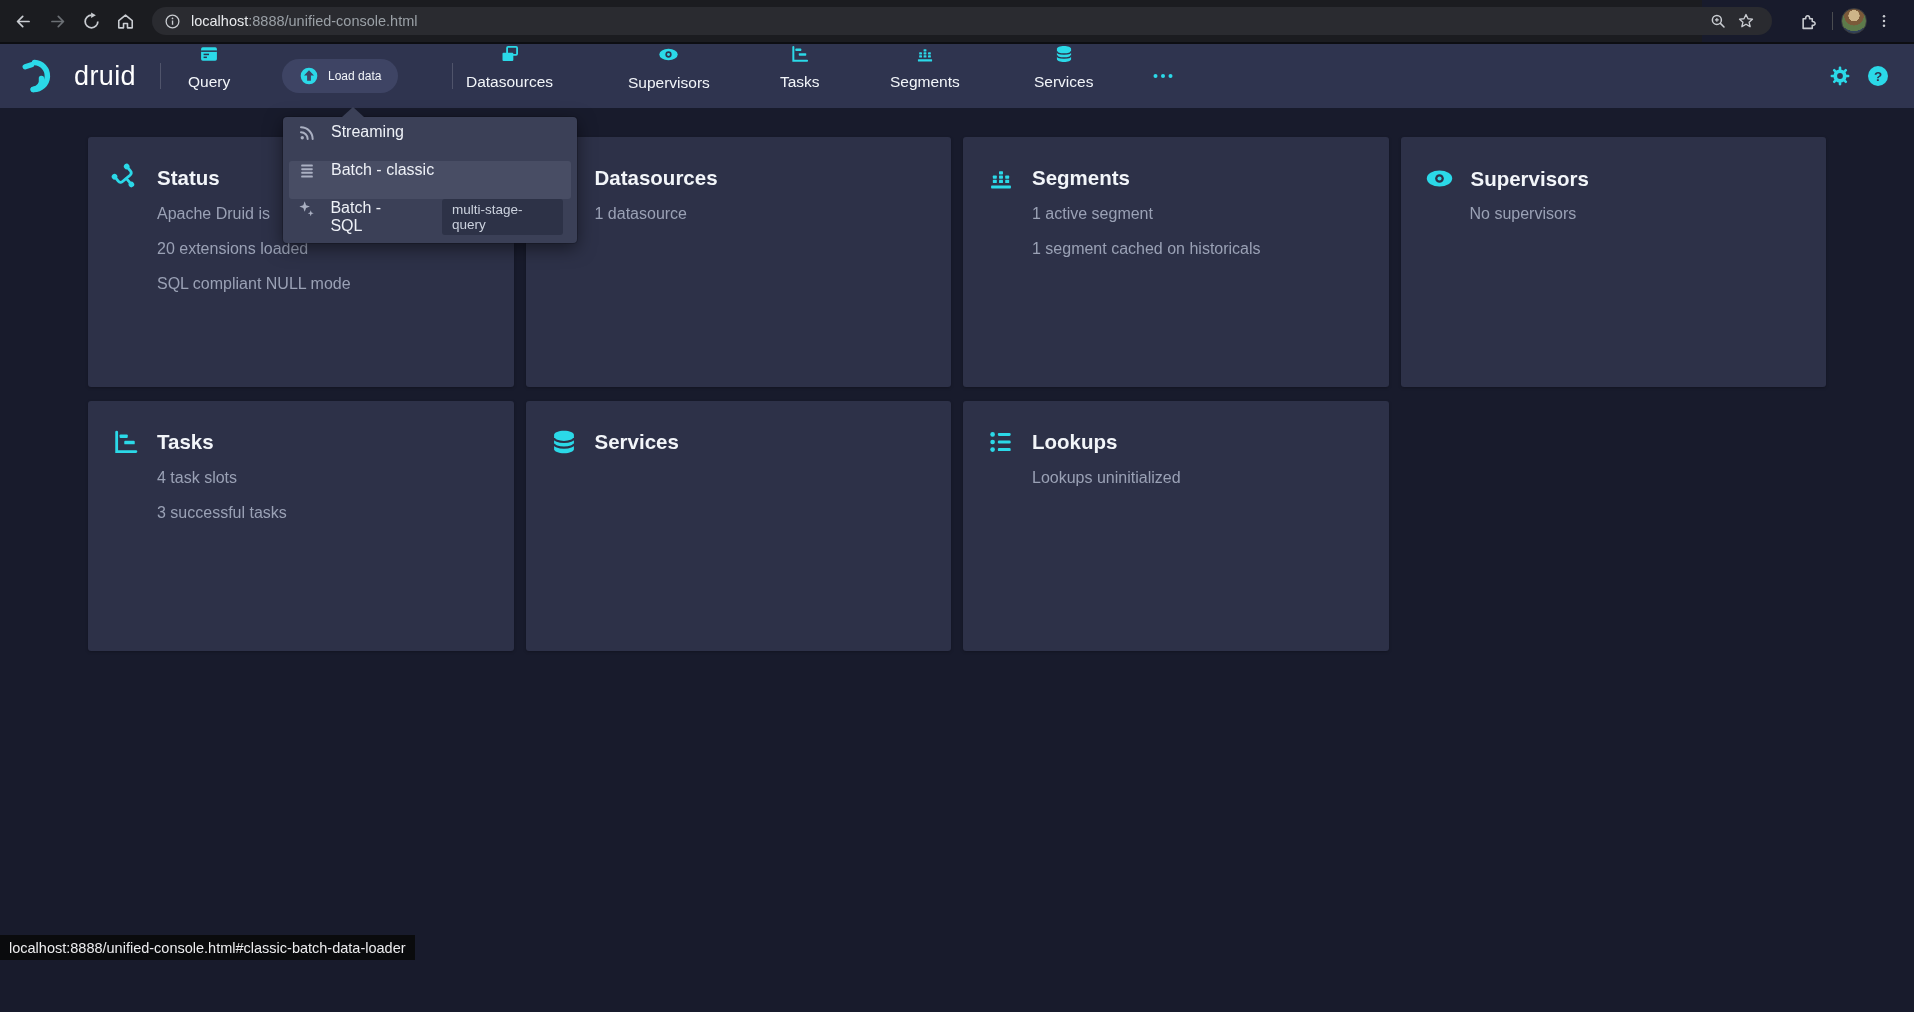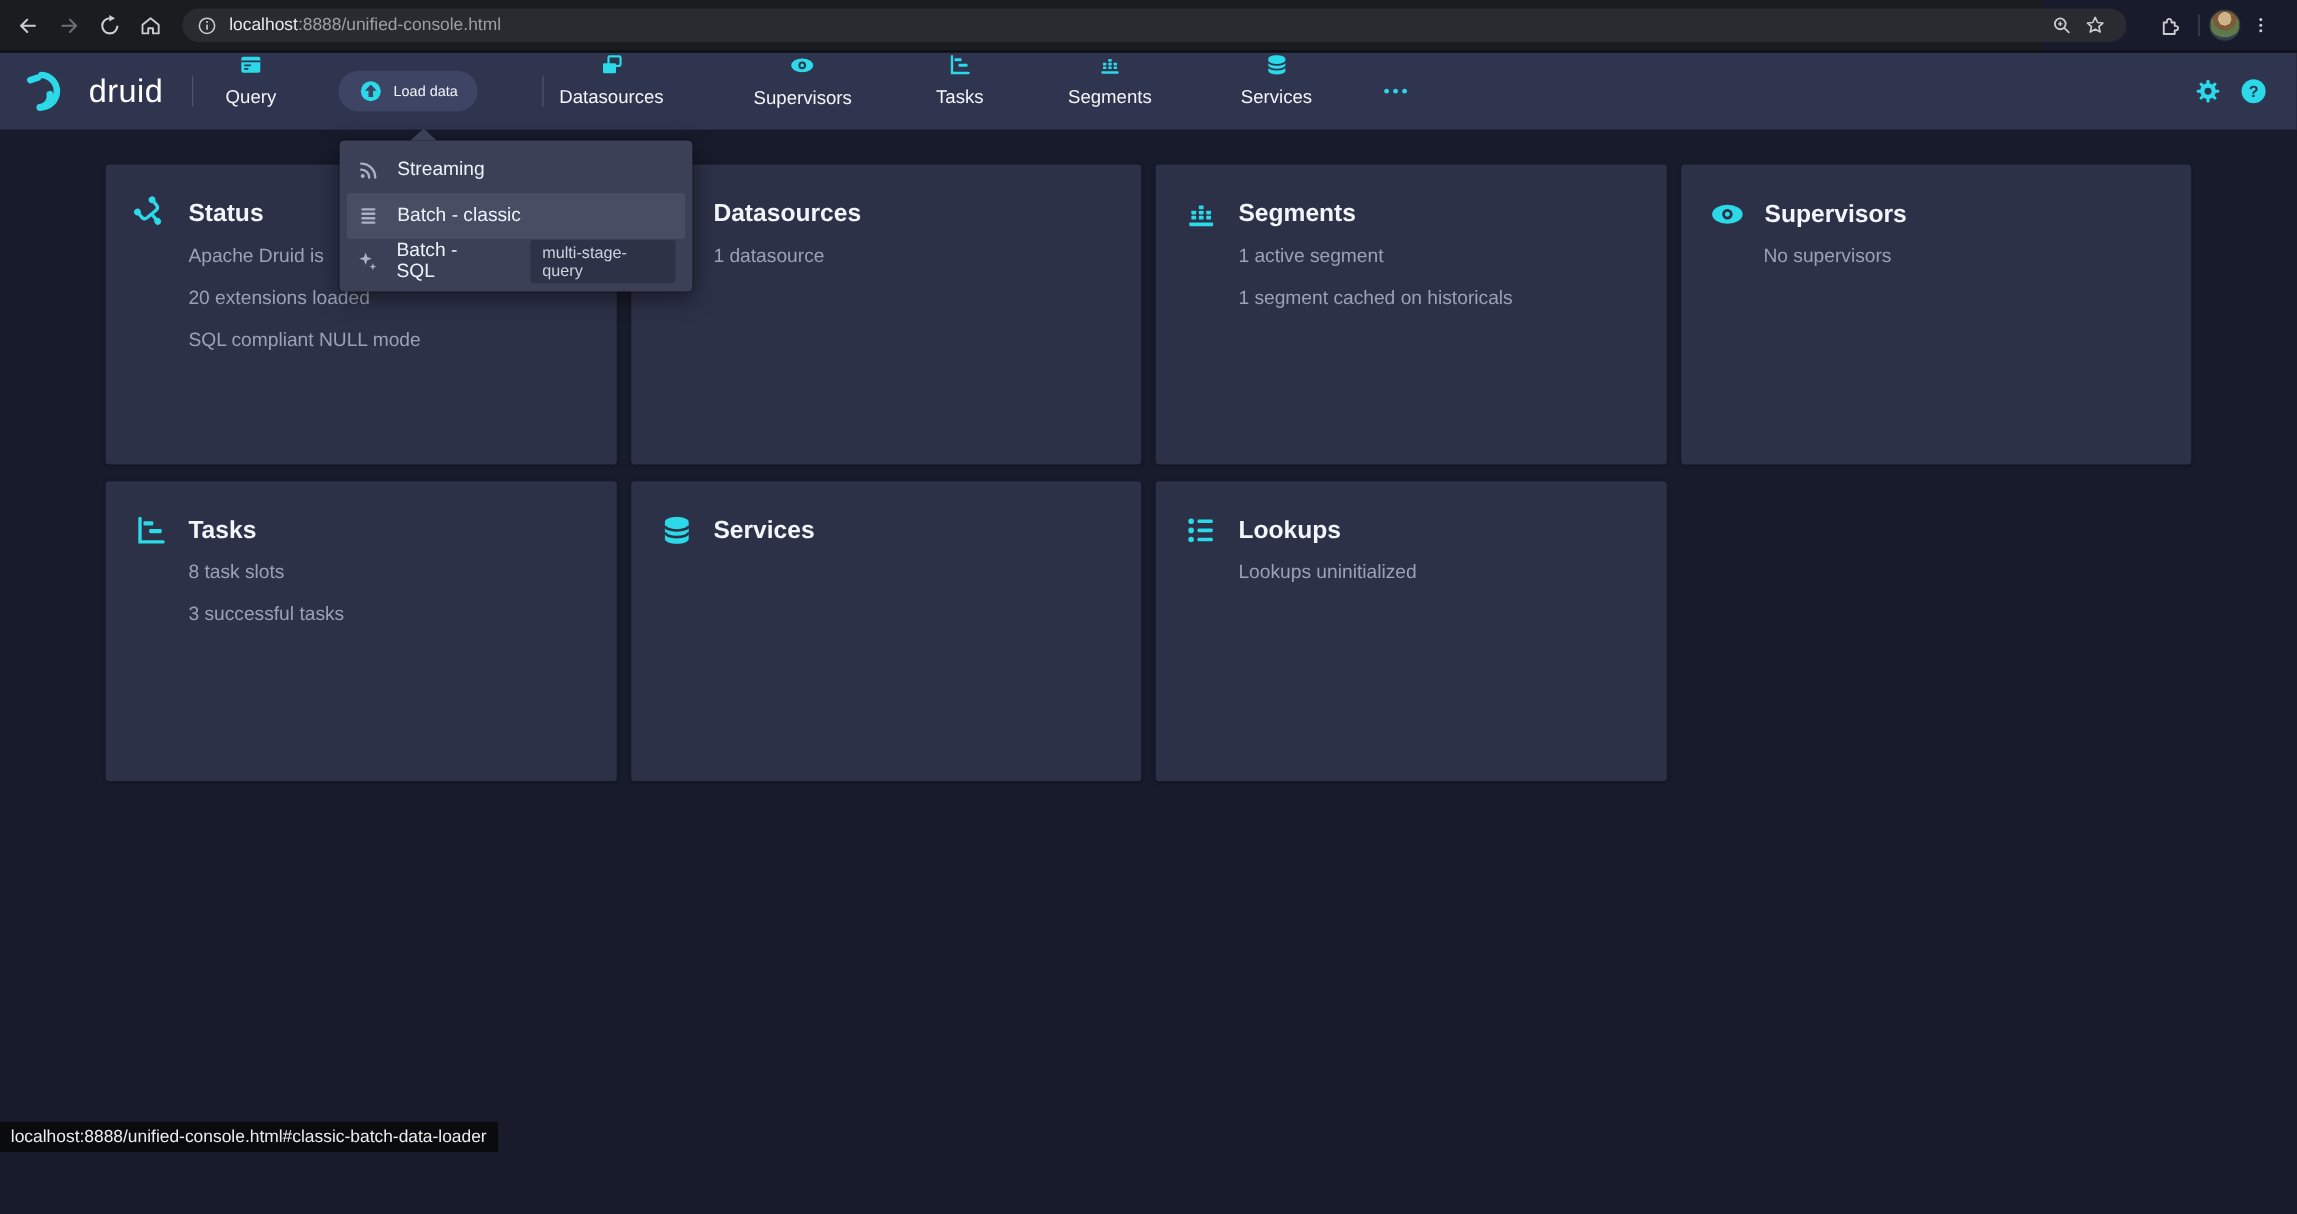--- a/index.html
+++ b/index.html
@@ -56,21 +56,21 @@
   .ic-s{stroke:var(--accent);fill:none;}
   .hole-nav{fill:var(--nav-bg);}
 
   
   .popover{position:absolute;left:283px;top:117px;width:294px;background:var(--pop-bg);
            border-radius:4px;padding:6px;z-index:100;
            box-shadow:0 0 0 1px rgba(10,12,20,0.25), 0 5px 18px rgba(0,0,0,0.5);}
   .popover::before{content:"";position:absolute;top:-10px;left:59px;width:0;height:0;
            border-left:11px solid transparent;border-right:11px solid transparent;
            border-bottom:10px solid var(--pop-bg);}
-  .menu-item{height:38px;display:flex;align-items:center;padding:0 8px;border-radius:3px;
+  .menu-item{height:38px;display:flex;align-items:flex-start;padding:0 8px;border-radius:3px;
              font-size:16px;color:#eef1f7;gap:14px;}
   .menu-item.hl{background:var(--pop-hl);}
   .menu-tag{background:var(--tag-bg);color:#ccd2de;font-size:13.5px;border-radius:3px;
             padding:3px 10px;margin-left:13px;}
   .pm-f{fill:var(--pop-ic);}
   .pm-s{stroke:var(--pop-ic);fill:none;}
 
   
   .content{position:absolute;left:88px;top:137px;width:1738px;
            display:grid;grid-template-columns:repeat(4,1fr);column-gap:12px;row-gap:14px;
@@ -360,21 +360,21 @@
   <div class="card">
     <div class="card-head">
       <svg width="28" height="28" viewBox="0 0 24 24">
         <path class="ic-s" stroke-width="2.4" stroke-linecap="round" d="M4,3.5 V20.2 H20.5"></path>
         <rect class="ic-f" x="6.5" y="5.5" width="7" height="3" rx="0.8"></rect>
         <rect class="ic-f" x="10.5" y="11" width="9" height="3" rx="0.8"></rect>
       </svg>
       <div class="card-title">Tasks</div>
     </div>
     <div class="card-lines">
-      <div class="card-line">8 task slots</div>
+      <div class="card-line">4 task slots</div>
       <div class="card-line">3 successful tasks</div>
     </div>
   </div>
 
   <div class="card">
     <div class="card-head">
       <svg width="28" height="28" viewBox="0 0 24 24">
         <path class="ic-f" d="M3.5,5.8 C3.5,3.9 7.3,2.4 12,2.4 s8.5,1.5 8.5,3.4 V18.2 c0,1.9 -3.8,3.4 -8.5,3.4 s-8.5,-1.5 -8.5,-3.4 Z"></path>
         <path stroke="var(--card-bg)" stroke-width="1.8" fill="none" d="M3.5,8.6 c0,1.9 3.8,3.4 8.5,3.4 s8.5,-1.5 8.5,-3.4"></path>
         <path stroke="var(--card-bg)" stroke-width="1.8" fill="none" d="M3.5,13.4 c0,1.9 3.8,3.4 8.5,3.4 s8.5,-1.5 8.5,-3.4"></path>

